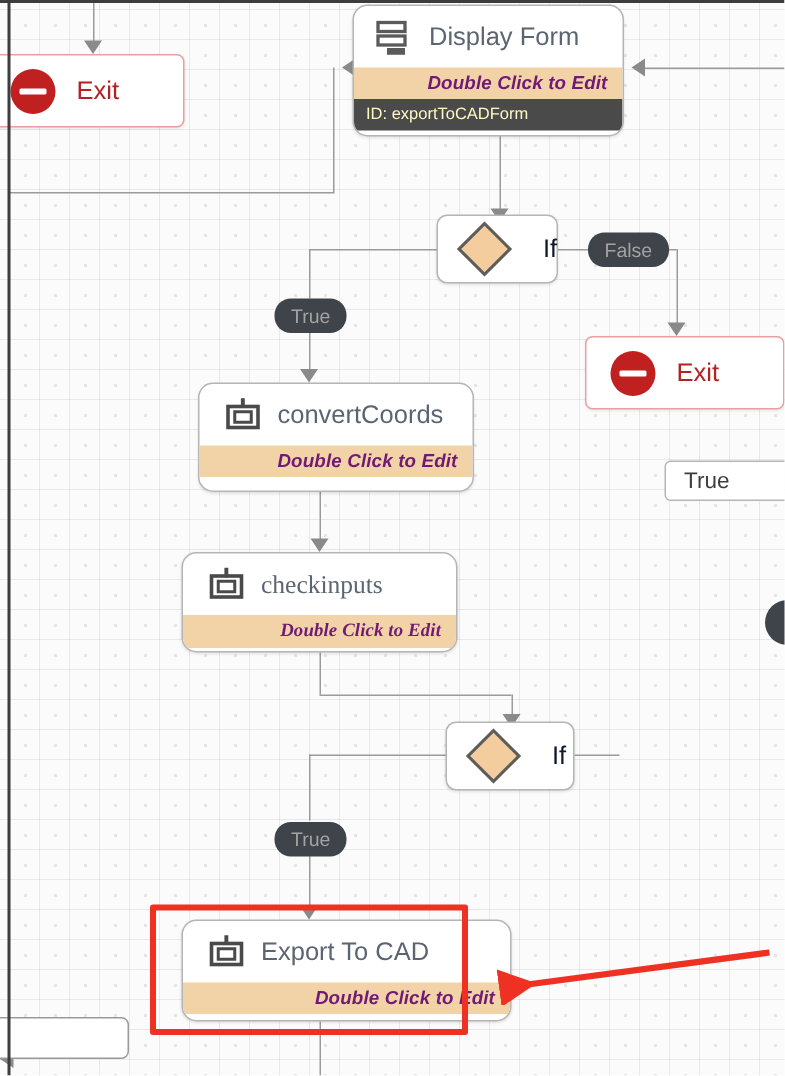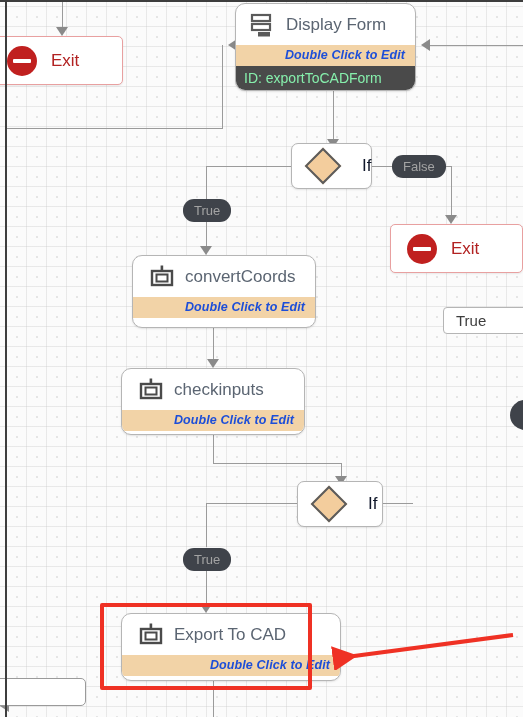--- a/index.html
+++ b/index.html
@@ -89,32 +89,32 @@
     height: 41px;
   }
   .node-title {
     font-size: 17px;
     color: #5b6572;
     margin-left: 10px;
     white-space: nowrap;
   }
   .node-edit {
     background: #f2d3a7;
-    color: #1d4ed8;
+    color: #701a75;
     font-style: italic;
     font-size: 12.5px;
     font-weight: bold;
     text-align: right;
     padding: 3px 10px 4px 0;
     letter-spacing: 0.1px;
   }
   .node-id {
     background: #4a4a4a;
-    color: #86efac;
-    font-size: 14px;
+    color: #fef9c3;
+    font-size: 11px;
     padding: 4px 0 5px 8px;
     white-space: nowrap;
   }
 
   
   .exit-node {
     position: absolute;
     background: #ffffff;
     border: 1px solid #e8a0a0;
     border-radius: 5px;
@@ -332,21 +332,21 @@
           <rect x="3" y="7" width="20" height="14" fill="none" stroke="#4a4a4a" stroke-width="2.4"></rect>
           <rect x="7.5" y="10.5" width="11" height="7" fill="none" stroke="#4a4a4a" stroke-width="2"></rect>
           <rect x="11.6" y="1.5" width="2.6" height="6.5" fill="#4a4a4a"></rect>
         </svg>
       </span>
       <span class="node-title">convertCoords</span>
     </div>
     <div class="node-edit">Double Click to Edit</div>
   </div>
 
-  <div class="node" style="left:121px; top:368px; width:184px; height:67px;">
+  <div class="node" style="left:121px; top:368px; width:184px; height:67px;font-family:Liberation Serif, serif;">
     <div class="node-head">
       <span class="icon-script">
         <svg viewBox="0 0 26 26" width="26" height="26">
           <rect x="3" y="7" width="20" height="14" fill="none" stroke="#4a4a4a" stroke-width="2.4"></rect>
           <rect x="7.5" y="10.5" width="11" height="7" fill="none" stroke="#4a4a4a" stroke-width="2"></rect>
           <rect x="11.6" y="1.5" width="2.6" height="6.5" fill="#4a4a4a"></rect>
         </svg>
       </span>
       <span class="node-title">checkinputs</span>
     </div>

